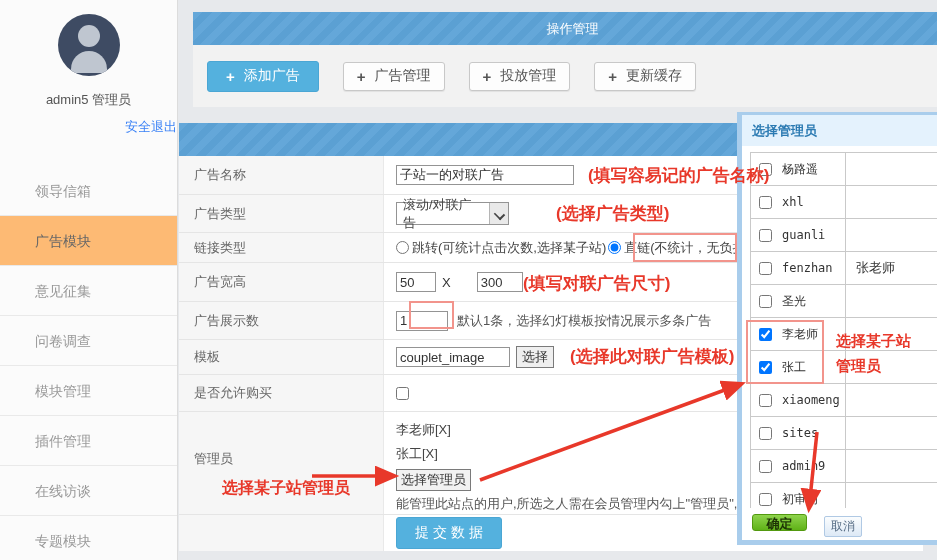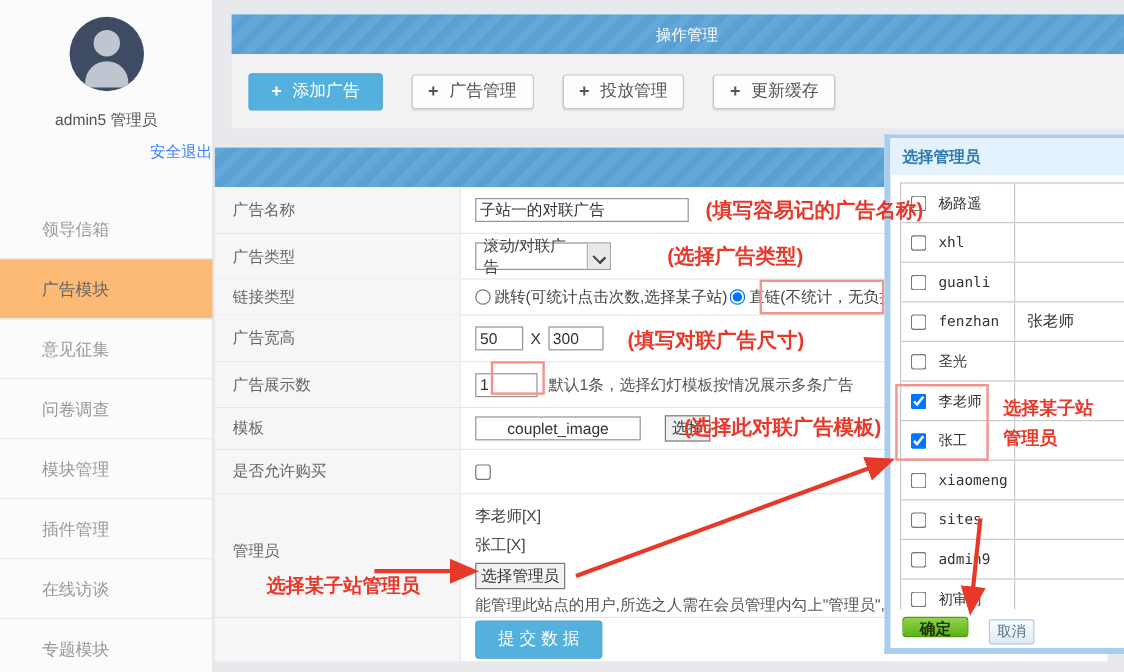--- a/index.html
+++ b/index.html
@@ -47,34 +47,34 @@
   .frow .val { flex:1; display:flex; align-items:center; padding-left:12px; }
   .h39{height:39px}.h38{height:38px}.h30{height:30px}.h35{height:35px}.h37{height:37px}
   .frow.admins { height:103px; }
   .frow.admins .lbl { align-items:flex-start; padding-top:38px; }
   .frow.admins .val { display:block; padding-top:6px; }
   .frow.submitrow { height:36px; border-bottom:0; }
   input[type=text] { border:1px solid #949494; height:20px; font-size:13px;
     padding:0 3px; font-family:inherit; color:#333; background:#fff; }
   .inp-name { width:178px; }
   .inp-sm { width:40px; }
-  .inp-md { width:46px; }
+  .inp-md { width:46px;margin-left:20px; }
   .inp-cnt { width:52px; }
-  .inp-tpl { width:138px;text-align:center; }
+  .inp-tpl { width:114px; }
   .fake-select { display:inline-flex; height:23px; border:1px solid #949494;
     align-items:center; cursor:pointer; background:#fff; }
   .fake-select .sel-text { padding:0 6px; width:92px; }
   .fake-select .sel-btn { width:19px; height:100%; background:#e9e9e9;
     border-left:1px solid #b5b5b5; position:relative; }
   .fake-select .sel-btn:after { content:""; position:absolute; left:5px; top:7px;
     width:7px; height:7px; border-right:2px solid #444; border-bottom:2px solid #444;
     transform:rotate(45deg) scaleY(.8); }
   .sep { margin:0 6px; color:#333; }
   .btn-mini { border:1px solid #7a7a7a; background:#efefef; font-size:13px;
-    padding:1px 5px; margin-left:20px; cursor:pointer; color:#333; font-family:inherit; }
+    padding:1px 5px; margin-left:6px; cursor:pointer; color:#333; font-family:inherit; }
   .adm-line { line-height:24px; color:#444; }
   .btn-pickadmin { border:1px solid #7a7a7a; background:#f2f2f2; font-size:13px;
     padding:1px 4px; cursor:pointer; color:#333; margin:3px 0 4px; font-family:inherit; }
   .adm-hint { color:#555; line-height:18px; }
   .btn-submit { background:#54b1de; color:#fff; border:1px solid #4aa6d4;
     border-radius:3px; font-size:14px; letter-spacing:4px; padding:6px 14px 6px 18px;
     cursor:pointer; margin:3px 0; }
   .radio-lbl { margin-right:2px; }
   input[type=radio], input[type=checkbox] { margin-right:3px; vertical-align:-2px; }
   

